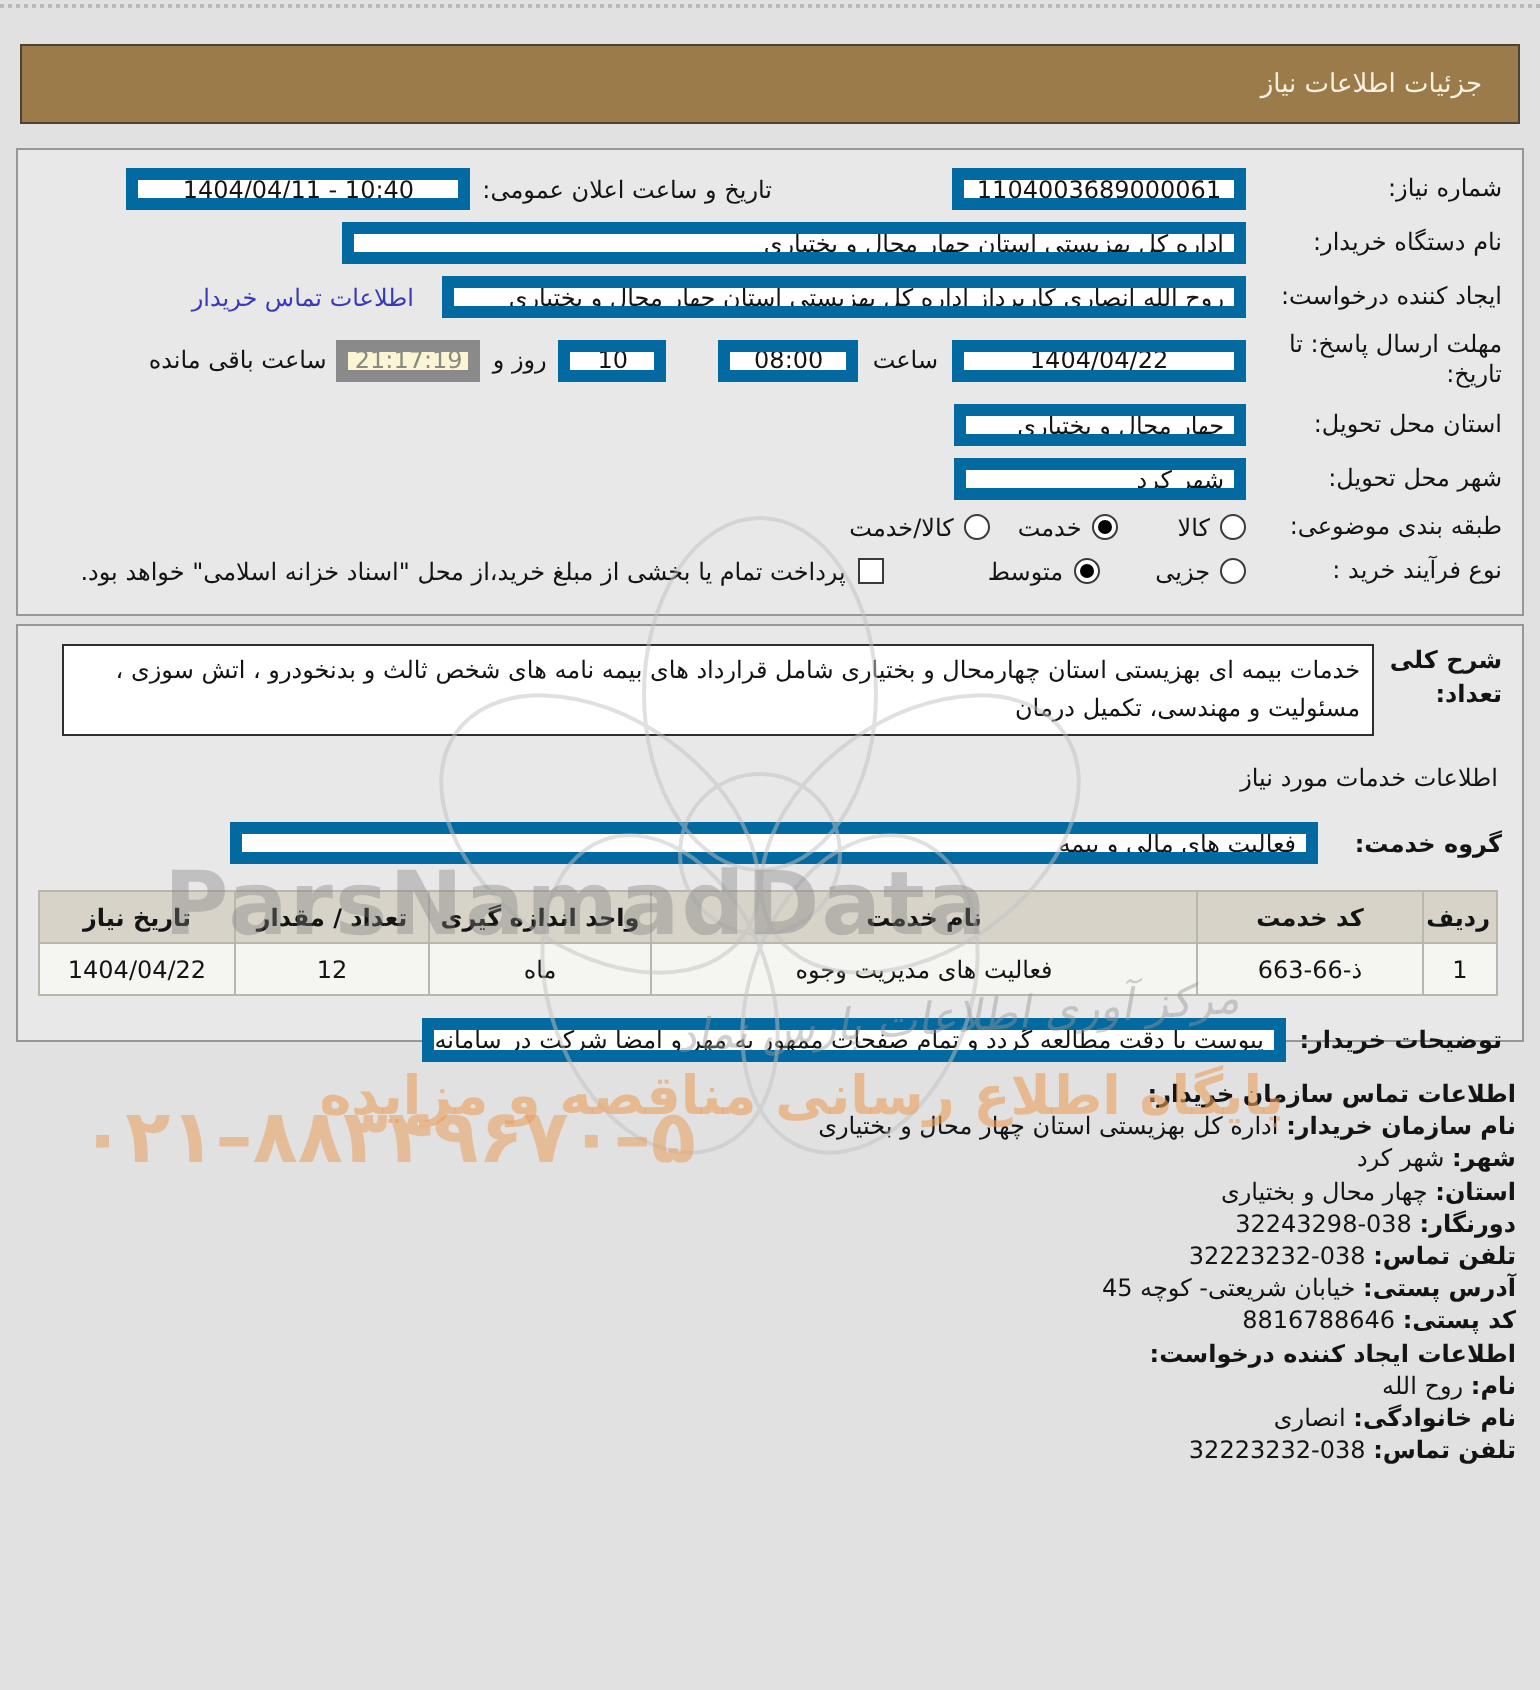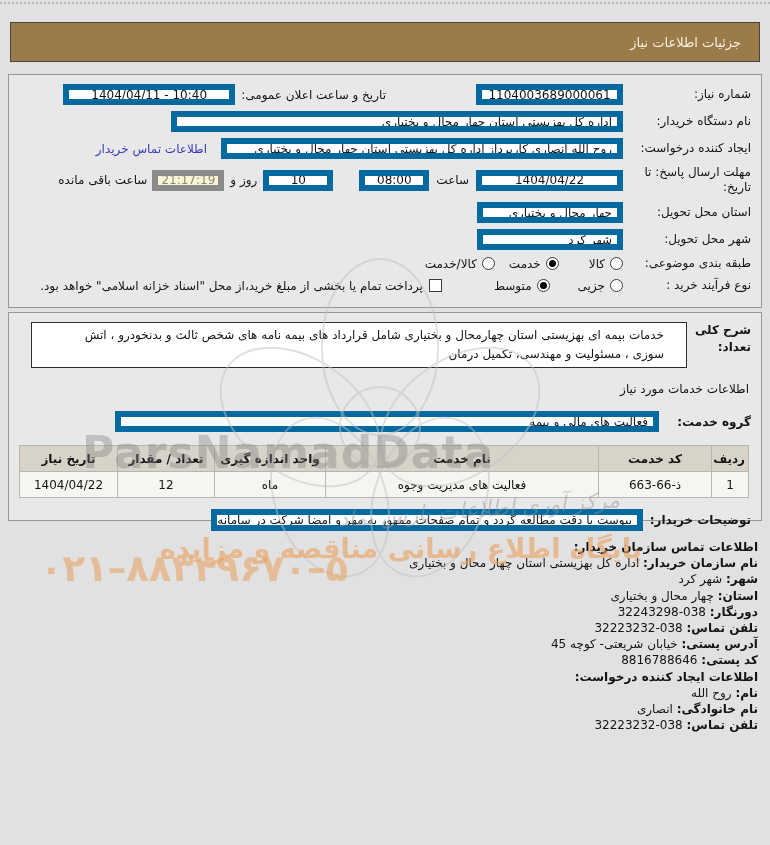--- a/index.html
+++ b/index.html
@@ -41,21 +41,21 @@
     background:#fff; margin-left:5px; flex:none; position:relative; }
   .radio.checked::after { content:""; position:absolute; top:2px; right:2px;
     width:7px; height:7px; border-radius:50%; background:#000; }
   .checkbox { width:13px; height:13px; border:1px solid #3a3a3a; background:#fff;
     margin-left:6px; flex:none; }
 
   
   .desc-row { display:flex; align-items:flex-start; }
   .desc-label { width:64px; flex:none; font-weight:bold; line-height:1.4; }
   .desc-box { width:656px; min-height:44px; background:#fff;
-    border:1px solid #2e2e2e; padding:3px 22px; line-height:1.6; }
+    border:1px solid #2e2e2e; padding:3px 6px; line-height:1.6; }
   .section-heading { font-weight:normal; margin:14px 2px 0 0; }
   .group-row { display:flex; align-items:center; margin-top:15px; }
   .group-label { width:92px; flex:none; font-weight:bold; }
   .group-box { width:544px; }
 
   table.svc { border-collapse:separate; border-spacing:1px; background:#b9b6ae;
     width:730px; margin:13px auto 0 auto; table-layout:fixed; }
   table.svc th { background:#d7d3c9; font-weight:bold; height:25px; padding:0 3px;
     font-size:12px; }
   table.svc td { background:#f5f5f1; height:25px; text-align:center; padding:0 3px;
@@ -127,21 +127,21 @@
   <div class="frow" style="margin-bottom:7px">
     <div class="flabel">مهلت ارسال پاسخ: تا تاریخ:</div>
     <div class="ibox center" style="width:147px">
       <span class="num">1404/04/22</span>
     </div>
     <span style="margin:0 7px">ساعت</span>
     <div class="ibox center" style="width:70px">
       <span class="num">08:00</span>
     </div>
     <div style="width:26px"></div>
-    <div class="ibox center" style="width:70px">
+    <div class="ibox center" style="width:54px">
       <span class="num">10</span>
     </div>
     <span style="margin:0 6px">روز و</span>
     <div class="ibox center yellow" style="width:72px">
       <span class="num">21:17:19</span>
     </div>
     <span style="margin-right:5px">ساعت باقی مانده</span>
   </div>
 
   <div class="frow">

